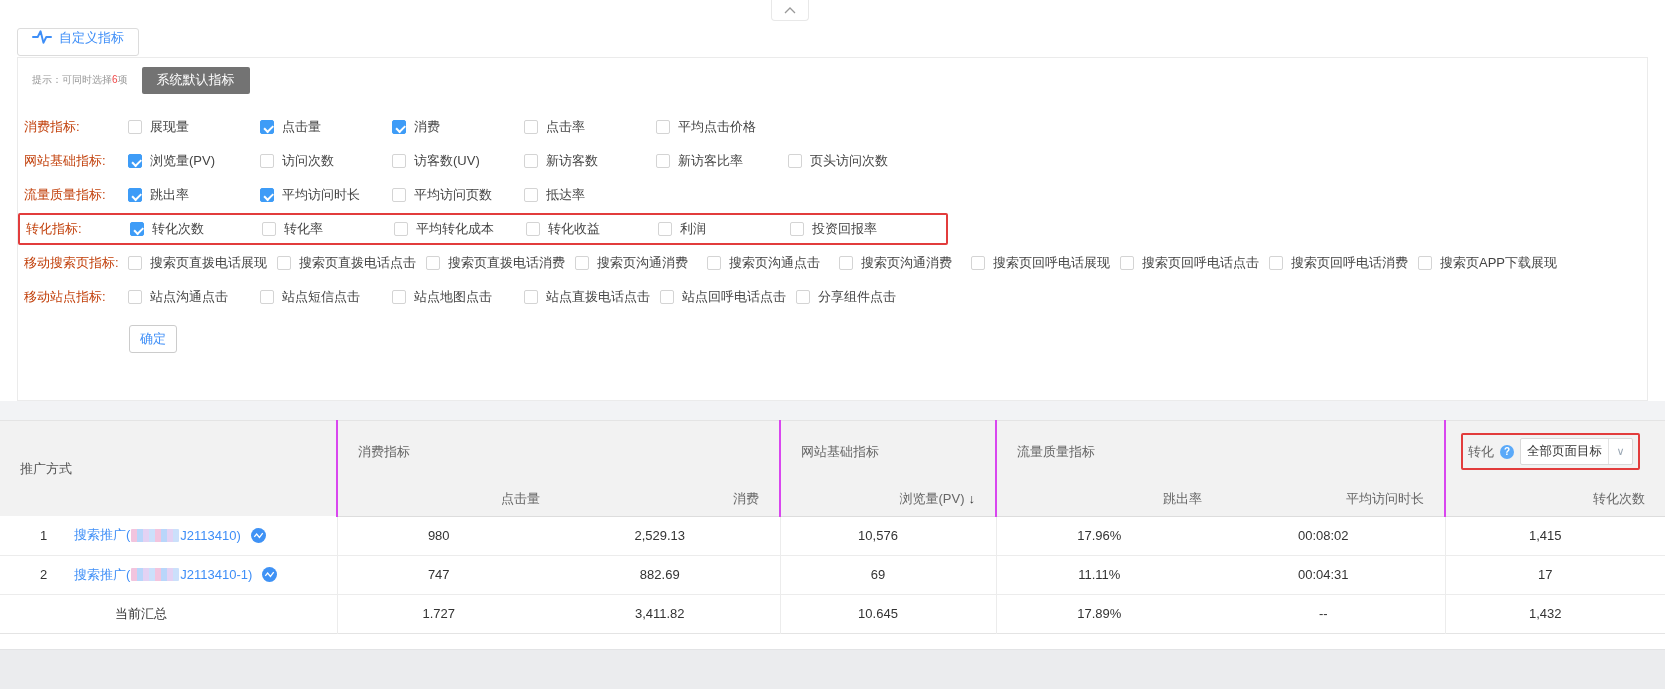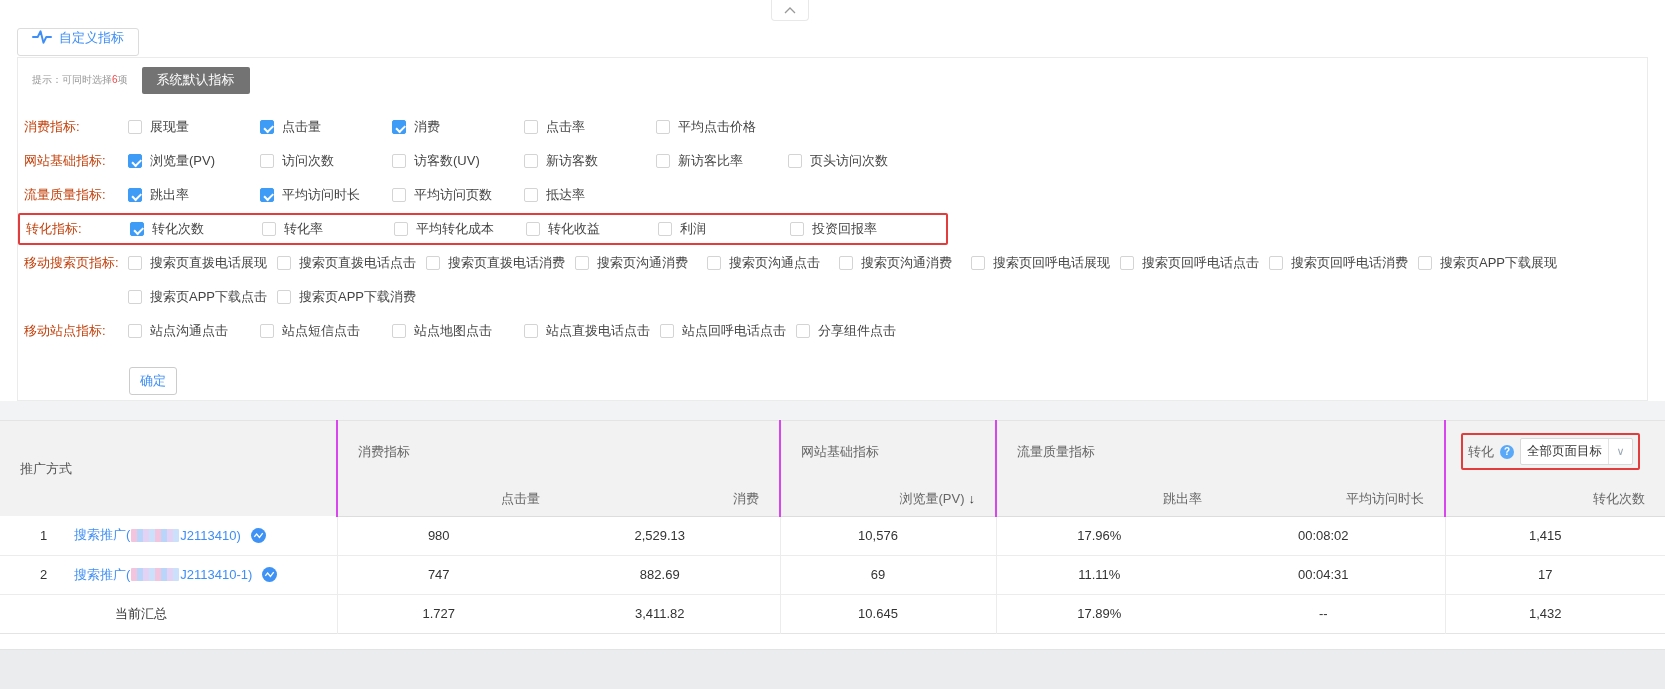--- a/index.html
+++ b/index.html
@@ -20,21 +20,21 @@
   .sys-btn { height:27px; padding:0 15px; background:#737373; color:#fff; border:none; border-radius:2px; font-size:13px; cursor:pointer; }
   .cb-rows { margin-top:16px; }
   .cb-row { display:flex; align-items:center; height:34px; padding-left:6px; }
   .cb-row.highlighted { width:fit-content; border:2px solid #e23c3c; border-radius:2px; padding-right:24px; height:32px; margin:1px 0; }
   .row-label { width:104px; color:#c2410c; font-size:13px; flex:none; }
   .cb-item { display:inline-flex; align-items:center; min-width:132px; cursor:pointer; }
   .checkbox { width:14px; height:14px; border:1px solid #d4d4d4; border-radius:2px; background:#fff; flex:none; position:relative; }
   .checkbox.checked { background:#3e9cf7; border-color:#3e9cf7; }
   .checkbox.checked::after { content:""; position:absolute; left:2.5px; top:3.5px; width:7px; height:3.5px; border-left:2px solid #fff; border-bottom:2px solid #fff; transform:rotate(-45deg); }
   .cb-label { margin-left:8px; color:#444; font-size:13px; white-space:nowrap; padding-right:10px; }
-  .confirm-btn { margin:19px 0 0 111px; width:48px; height:28px; background:#fff; border:1px solid #ccc; border-radius:3px; color:#3e8ef7; font-size:13px; cursor:pointer; }
+  .confirm-btn { margin:11px 0 0 111px; width:48px; height:28px; background:#fff; border:1px solid #ccc; border-radius:3px; color:#3e8ef7; font-size:13px; cursor:pointer; }
 
   .gap-strip { position:absolute; left:0; top:401px; width:1665px; height:19px; background:#f2f3f5; }
   .bottom-strip { position:absolute; left:0; top:649px; width:1665px; height:40px; background:#ebecee; border-top:1px solid #e2e3e5; }
 
   
   table.grid { position:absolute; left:0; top:420px; width:1665px; border-collapse:collapse; table-layout:fixed; background:#fff; border-top:1px solid #e4e4e4; }
   .grid thead th { background:#f2f2f2; color:#666; font-weight:normal; font-size:13px; }
   .grid tr.gh th { height:42px; text-align:left; padding-left:20px; vertical-align:middle; }
   .grid th.c1 { padding-left:23px; color:#555; }
   .grid .bR { border-right:2px solid #d946ef; }
@@ -218,31 +218,20 @@
             <span class="checkbox"></span>
             <span class="cb-label">搜索页回呼电话点击</span>
           </div>
           <div class="cb-item">
             <span class="checkbox"></span>
             <span class="cb-label">搜索页回呼电话消费</span>
           </div>
           <div class="cb-item">
             <span class="checkbox"></span>
             <span class="cb-label">搜索页APP下载展现</span>
-          </div>
-        </div>
-        <div class="cb-row">
-          <span class="row-label"></span>
-          <div class="cb-item">
-            <span class="checkbox"></span>
-            <span class="cb-label">搜索页APP下载点击</span>
-          </div>
-          <div class="cb-item">
-            <span class="checkbox"></span>
-            <span class="cb-label">搜索页APP下载消费</span>
           </div>
         </div>
         <div class="cb-row">
           <span class="row-label">移动站点指标:</span>
           <div class="cb-item">
             <span class="checkbox"></span>
             <span class="cb-label">站点沟通点击</span>
           </div>
           <div class="cb-item">
             <span class="checkbox"></span>

